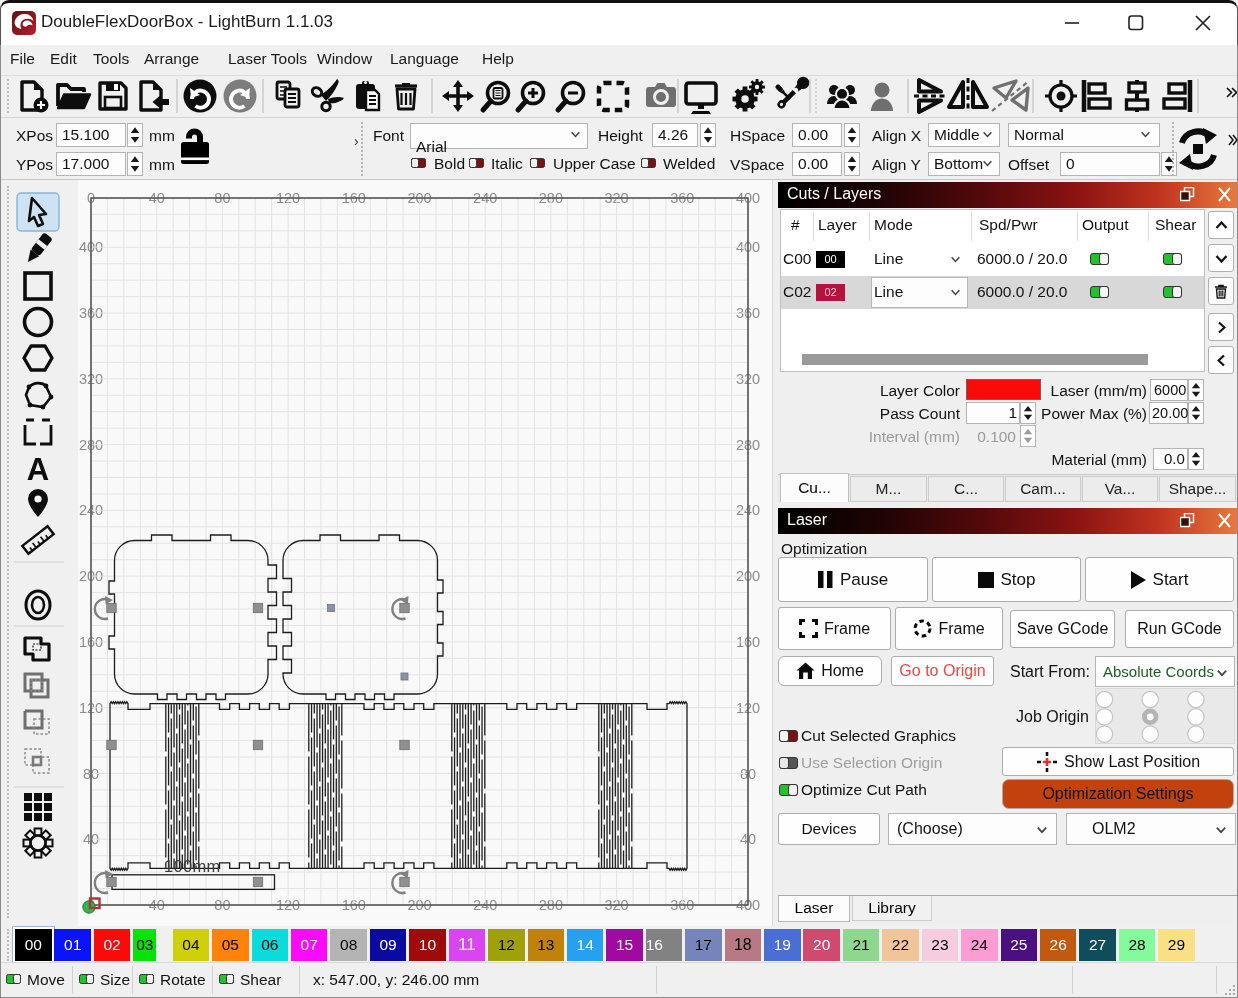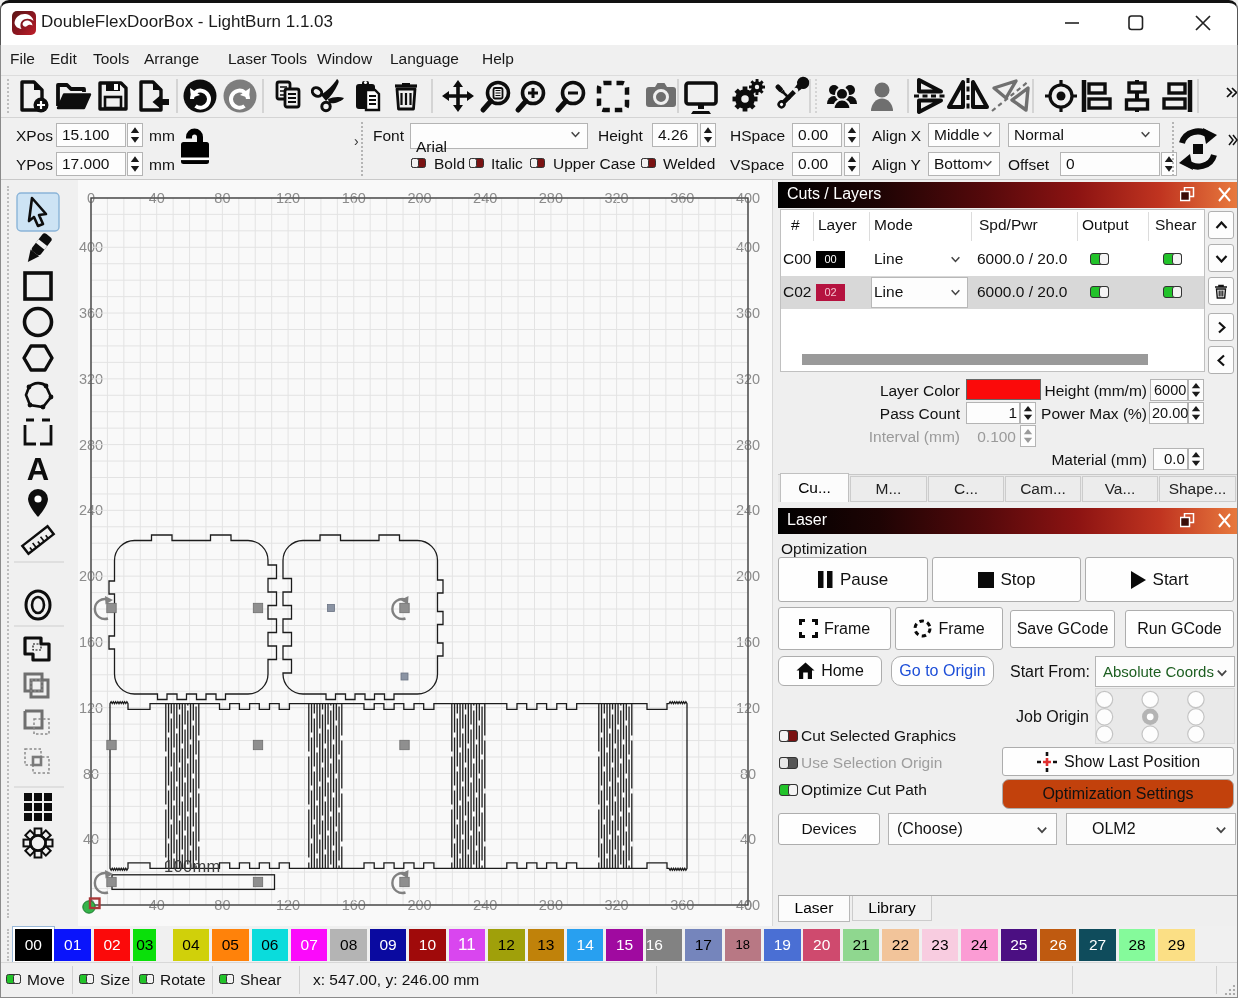--- a/index.html
+++ b/index.html
@@ -618,21 +618,21 @@
       <path d="M2 1.5 L7.5 6.5 L2 11.5" fill="none" stroke="#111" stroke-width="2.2"></path>
     </svg>
   </div>
 <div class="abs" style="left:1208px;top:346px;width:26px;height:28px;background:#fdfdfd;border:1px solid #b0b0b0;border-radius:3px;display:flex;align-items:center;justify-content:center">
     <svg width="9" height="13" viewBox="0 0 9 13">
       <path d="M7 1.5 L1.5 6.5 L7 11.5" fill="none" stroke="#111" stroke-width="2.2"></path>
     </svg>
   </div>
 <div style="position:absolute;left:860px;top:382px;width:100px;font-size:15.5px;color:#111;text-align:right;white-space:nowrap">Layer Color</div>
 <div class="abs" style="left:966px;top:379px;width:75px;height:21px;background:#fb0a0a;border:1px solid #666"></div>
-<div style="position:absolute;left:1018px;top:382px;width:129px;font-size:15.5px;color:#111;text-align:right;white-space:nowrap">Height (mm/m)</div>
+<div style="position:absolute;left:1018px;top:382px;width:129px;font-size:15.5px;color:#111;text-align:right;white-space:nowrap">Laser (mm/m)</div>
 <div style="position:absolute;left:1150px;top:379px;width:38px;height:22px;background:#fdfdfd;border:1px solid #b4b4b4;font-size:14.5px;color:#111;line-height:20px;padding:0 3px;text-align:right;box-sizing:border-box;white-space:nowrap">6000</div>
 <svg style="position:absolute;left:1188px;top:379px" width="16" height="22" viewBox="0 0 16 22">
     <rect x="0.5" y="0.5" width="15" height="21" fill="#fdfdfd" stroke="#b4b4b4"></rect>
     <path d="M8 3.96 L12.2 9.24 H3.8 Z" fill="#1a1a1a"></path>
     <path d="M8 18.04 L12.2 12.76 H3.8 Z" fill="#1a1a1a"></path>
   </svg>
 <div style="position:absolute;left:860px;top:405px;width:100px;font-size:15.5px;color:#111;text-align:right;white-space:nowrap">Pass Count</div>
 <div style="position:absolute;left:966px;top:402px;width:54px;height:22px;background:#fdfdfd;border:1px solid #b4b4b4;font-size:15.5px;color:#111;line-height:20px;padding:0 2px;text-align:right;box-sizing:border-box;white-space:nowrap">1</div>
 <svg style="position:absolute;left:1020px;top:402px" width="16" height="22" viewBox="0 0 16 22">
     <rect x="0.5" y="0.5" width="15" height="21" fill="#fdfdfd" stroke="#b4b4b4"></rect>
@@ -690,21 +690,21 @@
     </svg>Frame</div>
 <div style="position:absolute;left:895px;top:607px;width:108px;height:43px;background:#fefefe;border:1px solid #adadad;border-radius:3px;font-size:16px;color:#111;display:flex;align-items:center;justify-content:center;box-sizing:border-box;white-space:nowrap"><svg width="19" height="19" viewBox="0 0 19 19" style="margin-right:6px">
       <circle cx="9.5" cy="9.5" r="7.5" fill="none" stroke="#0a0a0a" stroke-width="3" stroke-dasharray="4.5 3.5"></circle>
     </svg>Frame</div>
 <div style="position:absolute;left:1010px;top:610px;width:105px;height:38px;background:#fefefe;border:1px solid #adadad;border-radius:3px;font-size:16px;color:#111;display:flex;align-items:center;justify-content:center;box-sizing:border-box;white-space:nowrap">Save GCode</div>
 <div style="position:absolute;left:1125px;top:610px;width:109px;height:38px;background:#fefefe;border:1px solid #adadad;border-radius:3px;font-size:16px;color:#111;display:flex;align-items:center;justify-content:center;box-sizing:border-box;white-space:nowrap">Run GCode</div>
 <div style="position:absolute;left:778px;top:656px;width:104px;height:30px;background:#fefefe;border:1px solid #adadad;border-radius:6px;font-size:16px;color:#111;display:flex;align-items:center;justify-content:center;box-sizing:border-box;white-space:nowrap"><svg width="19" height="18" viewBox="0 0 19 18" style="margin-right:6px">
       <path d="M9.5 0.5 L18.5 8.5 H16 V17 H3 V8.5 H0.5 Z" fill="#0a0a0a"></path>
       <rect x="7.2" y="10.5" width="4.6" height="6.5" fill="#fff"></rect>
     </svg>Home</div>
-<div style="position:absolute;left:891px;top:656px;width:103px;height:30px;background:#fefefe;border:1px solid #adadad;border-radius:10px;font-size:16px;color:#1d4ed8;display:flex;align-items:center;justify-content:center;box-sizing:border-box;white-space:nowrap">Go to Origin</div>
+<div style="position:absolute;left:891px;top:656px;width:103px;height:30px;background:#fefefe;border:1px solid #adadad;border-radius:3px;font-size:16px;color:#ef4444;display:flex;align-items:center;justify-content:center;box-sizing:border-box;white-space:nowrap">Go to Origin</div>
 <div style="position:absolute;left:1010px;top:663px;font-size:16px;color:#111;text-align:left;white-space:nowrap">Start From:</div>
 <div style="position:absolute;left:1095px;top:656px;width:140px;height:31px;background:#fdfdfd;border:1px solid #b4b4b4;font-size:15px;color:#1c5e20;line-height:29px;padding:0 7px;text-align:left;box-sizing:border-box;white-space:nowrap">Absolute Coords</div>
 <svg style="position:absolute;left:1216px;top:667px" width="12" height="12" viewBox="0 0 10 10">
     <path d="M1.5 3 L5 6.8 L8.5 3" fill="none" stroke="#444" stroke-width="1.4"></path>
   </svg>
 <div class="abs" style="left:1095px;top:688px;width:140px;height:56px;background:#e9e9e9;border:1px solid #dadada"></div>
 <div style="position:absolute;left:1016px;top:708px;font-size:16px;color:#111;text-align:left;white-space:nowrap">Job Origin</div>
 <svg class="abs" style="left:1093px;top:686px" width="145" height="60" viewBox="1093 686 145 60">
     <circle cx="1104.5" cy="699.5" r="8.2" fill="#fdfdfd" stroke="#c4c4c4" stroke-width="1.2"></circle>
     <circle cx="1150.2" cy="699.5" r="8.2" fill="#fdfdfd" stroke="#c4c4c4" stroke-width="1.2"></circle>
@@ -762,21 +762,21 @@
 <div style="position:absolute;left:330.4px;top:929px;width:36.5px;height:32px;background:#b4b4b4;color:#000;font-size:15.5px;text-align:center;line-height:32px">08</div>
 <div style="position:absolute;left:369.8px;top:929px;width:36.5px;height:32px;background:#0a0aa0;color:#fff;font-size:15.5px;text-align:center;line-height:32px">09</div>
 <div style="position:absolute;left:409.2px;top:929px;width:36.5px;height:32px;background:#a00a0a;color:#fff;font-size:15.5px;text-align:center;line-height:32px">10</div>
 <div style="position:absolute;left:448.6px;top:929px;width:36.5px;height:32px;background:#d946ef;color:#fff;font-size:17px;text-align:center;line-height:32px">11</div>
 <div style="position:absolute;left:488.0px;top:929px;width:36.5px;height:32px;background:#a0a00a;color:#000;font-size:15.5px;text-align:center;line-height:32px">12</div>
 <div style="position:absolute;left:527.5px;top:929px;width:36.5px;height:32px;background:#c0820a;color:#000;font-size:15.5px;text-align:center;line-height:32px">13</div>
 <div style="position:absolute;left:566.9px;top:929px;width:36.5px;height:32px;background:#28a0f0;color:#fff;font-size:15.5px;text-align:center;line-height:32px">14</div>
 <div style="position:absolute;left:606.3px;top:929px;width:36.5px;height:32px;background:#a00aa0;color:#fff;font-size:15.5px;text-align:center;line-height:32px">15</div>
 <div style="position:absolute;left:645.7px;top:929px;width:36.5px;height:32px;background:#828282;color:#fff;font-size:15.5px;text-align:left;line-height:32px">16</div>
 <div style="position:absolute;left:685.1px;top:929px;width:36.5px;height:32px;background:#7585bc;color:#000;font-size:15.5px;text-align:center;line-height:32px">17</div>
-<div style="position:absolute;left:724.6px;top:929px;width:36.5px;height:32px;background:#b87884;color:#000;font-size:13px;text-align:center;line-height:32px">18</div>
+<div style="position:absolute;left:724.6px;top:929px;width:36.5px;height:32px;background:#b87884;color:#000;font-size:16px;text-align:center;line-height:32px">18</div>
 <div style="position:absolute;left:764.0px;top:929px;width:36.5px;height:32px;background:#4a6fd4;color:#fff;font-size:15.5px;text-align:center;line-height:32px">19</div>
 <div style="position:absolute;left:803.4px;top:929px;width:36.5px;height:32px;background:#cf4a6e;color:#fff;font-size:15.5px;text-align:center;line-height:32px">20</div>
 <div style="position:absolute;left:842.8px;top:929px;width:36.5px;height:32px;background:#8fd78f;color:#000;font-size:15.5px;text-align:center;line-height:32px">21</div>
 <div style="position:absolute;left:882.2px;top:929px;width:36.5px;height:32px;background:#f2c49a;color:#000;font-size:15.5px;text-align:center;line-height:32px">22</div>
 <div style="position:absolute;left:921.7px;top:929px;width:36.5px;height:32px;background:#f8cce0;color:#000;font-size:15.5px;text-align:center;line-height:32px">23</div>
 <div style="position:absolute;left:961.1px;top:929px;width:36.5px;height:32px;background:#fb9cd4;color:#000;font-size:15.5px;text-align:center;line-height:32px">24</div>
 <div style="position:absolute;left:1000.5px;top:929px;width:36.5px;height:32px;background:#4b0f82;color:#fff;font-size:15.5px;text-align:center;line-height:32px">25</div>
 <div style="position:absolute;left:1039.9px;top:929px;width:36.5px;height:32px;background:#bf5a10;color:#fff;font-size:15.5px;text-align:center;line-height:32px">26</div>
 <div style="position:absolute;left:1079.3px;top:929px;width:36.5px;height:32px;background:#0f4c5c;color:#fff;font-size:15.5px;text-align:center;line-height:32px">27</div>
 <div style="position:absolute;left:1118.8px;top:929px;width:36.5px;height:32px;background:#85fa9b;color:#000;font-size:15.5px;text-align:center;line-height:32px">28</div>

